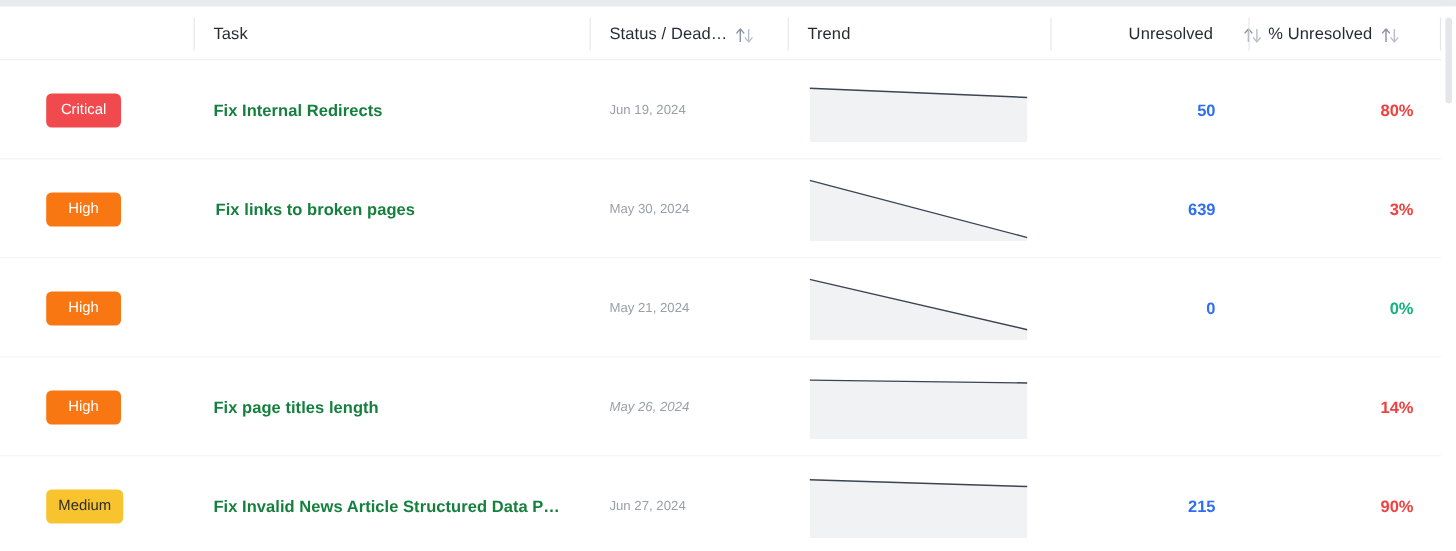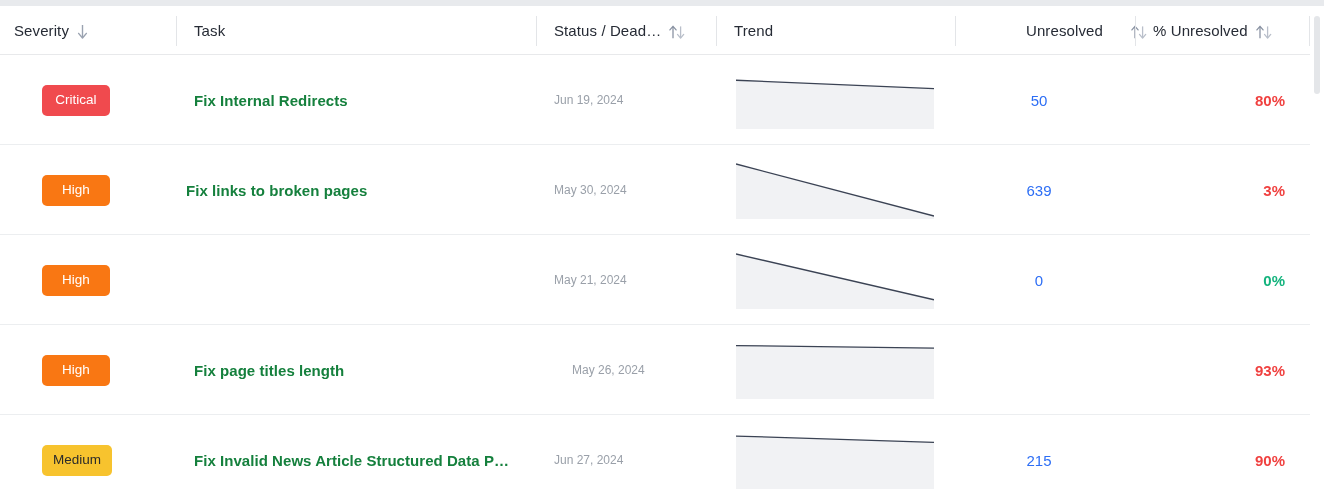--- a/index.html
+++ b/index.html
@@ -141,23 +141,23 @@
   }
 
   .date-text {
     font-size: 12px;
     color: #9aa0a9;
     white-space: nowrap;
   }
 
   .num {
     font-size: 15px;
-    font-weight: normal;
+    font-weight: bold;
     color: #2d6ef5;
-    justify-content: center;
+    justify-content: flex-end;
     white-space: nowrap;
   }
 
   .pct {
     font-size: 15px;
     font-weight: bold;
     justify-content: flex-end;
     white-space: nowrap;
   }
 
@@ -174,29 +174,20 @@
   </div>
 
   <div class="vscroll-track">
     <div class="vscroll-thumb"></div>
   </div>
 
   <div class="table">
 
     <div class="thead">
 
-      <div class="th" style="left:14px;">
-        <span class="th-label">Severity</span>
-        <span class="sort-icon">
-          <svg width="13" height="16" viewBox="0 0 13 16">
-            <path d="M6.5 1 L6.5 13.2" stroke="#9aa2b0" stroke-width="1.4" fill="none"></path>
-            <path d="M2.6 9.4 L6.5 14 L10.4 9.4" stroke="#9aa2b0" stroke-width="1.4" fill="none" stroke-linecap="round" stroke-linejoin="round"></path>
-          </svg>
-        </span>
-      </div>
 
       <div class="th-divider" style="left:176px;"></div>
 
       <div class="th" style="left:194px;">
         <span class="th-label">Task</span>
       </div>
 
       <div class="th-divider" style="left:536px;"></div>
 
       <div class="th" style="left:554px;">
@@ -269,21 +260,21 @@
             <span>50</span>
           </div>
           <div class="cell pct" style="left: 1153px; width: 132px;">
             <span style="color: rgb(240, 64, 63);">80%</span>
           </div>
         </div>
         <div class="row">
           <div class="cell" style="left: 42px;">
             <span class="badge" style="background: rgb(249, 119, 19); color: rgb(255, 255, 255);">High</span>
           </div>
-          <div class="cell" style="left: 186px;">
+          <div class="cell" style="left: 196px;">
             <span class="task-text">Fix links to broken pages</span>
           </div>
           <div class="cell" style="left: 554px; text-align: center;">
             <span class="date-text">May 30, 2024</span>
           </div>
           <div class="cell trend-wrap" style="left: 736px;">
             <svg class="trend-svg" width="198" height="58" viewBox="0 0 198 58">
               <path d="M0,3 L198,55 L198,58 L0,58 Z" fill="#f1f2f4"></path>
               <path d="M0,3 L198,55" stroke="#3b4354" stroke-width="1.3" fill="none"></path>
             </svg>
@@ -315,31 +306,31 @@
             <span style="color: rgb(20, 179, 125);">0%</span>
           </div>
         </div>
         <div class="row">
           <div class="cell" style="left: 42px;">
             <span class="badge" style="background: rgb(249, 119, 19); color: rgb(255, 255, 255);">High</span>
           </div>
           <div class="cell" style="left: 194px;">
             <span class="task-text">Fix page titles length</span>
           </div>
-          <div class="cell" style="left: 572px;">
+          <div class="cell" style="left: 554px; font-style: italic;">
             <span class="date-text">May 26, 2024</span>
           </div>
           <div class="cell trend-wrap" style="left: 736px;">
             <svg class="trend-svg" width="198" height="58" viewBox="0 0 198 58">
               <path d="M0,4.560000000000001 L198,7.159999999999998 L198,58 L0,58 Z" fill="#f1f2f4"></path>
               <path d="M0,4.560000000000001 L198,7.159999999999998" stroke="#3b4354" stroke-width="1.3" fill="none"></path>
             </svg>
           </div>
           <div class="cell pct" style="left: 1153px; width: 132px;">
-            <span style="color: rgb(240, 64, 63);">93%</span>
+            <span style="color: rgb(240, 64, 63);">14%</span>
           </div>
         </div>
         <div class="row">
           <div class="cell" style="left: 42px;">
             <span class="badge" style="background: rgb(247, 195, 46); color: rgb(43, 43, 43);">Medium</span>
           </div>
           <div class="cell" style="left: 194px;">
             <span class="task-text">Fix Invalid News Article Structured Data P…</span>
           </div>
           <div class="cell" style="left: 554px;">

